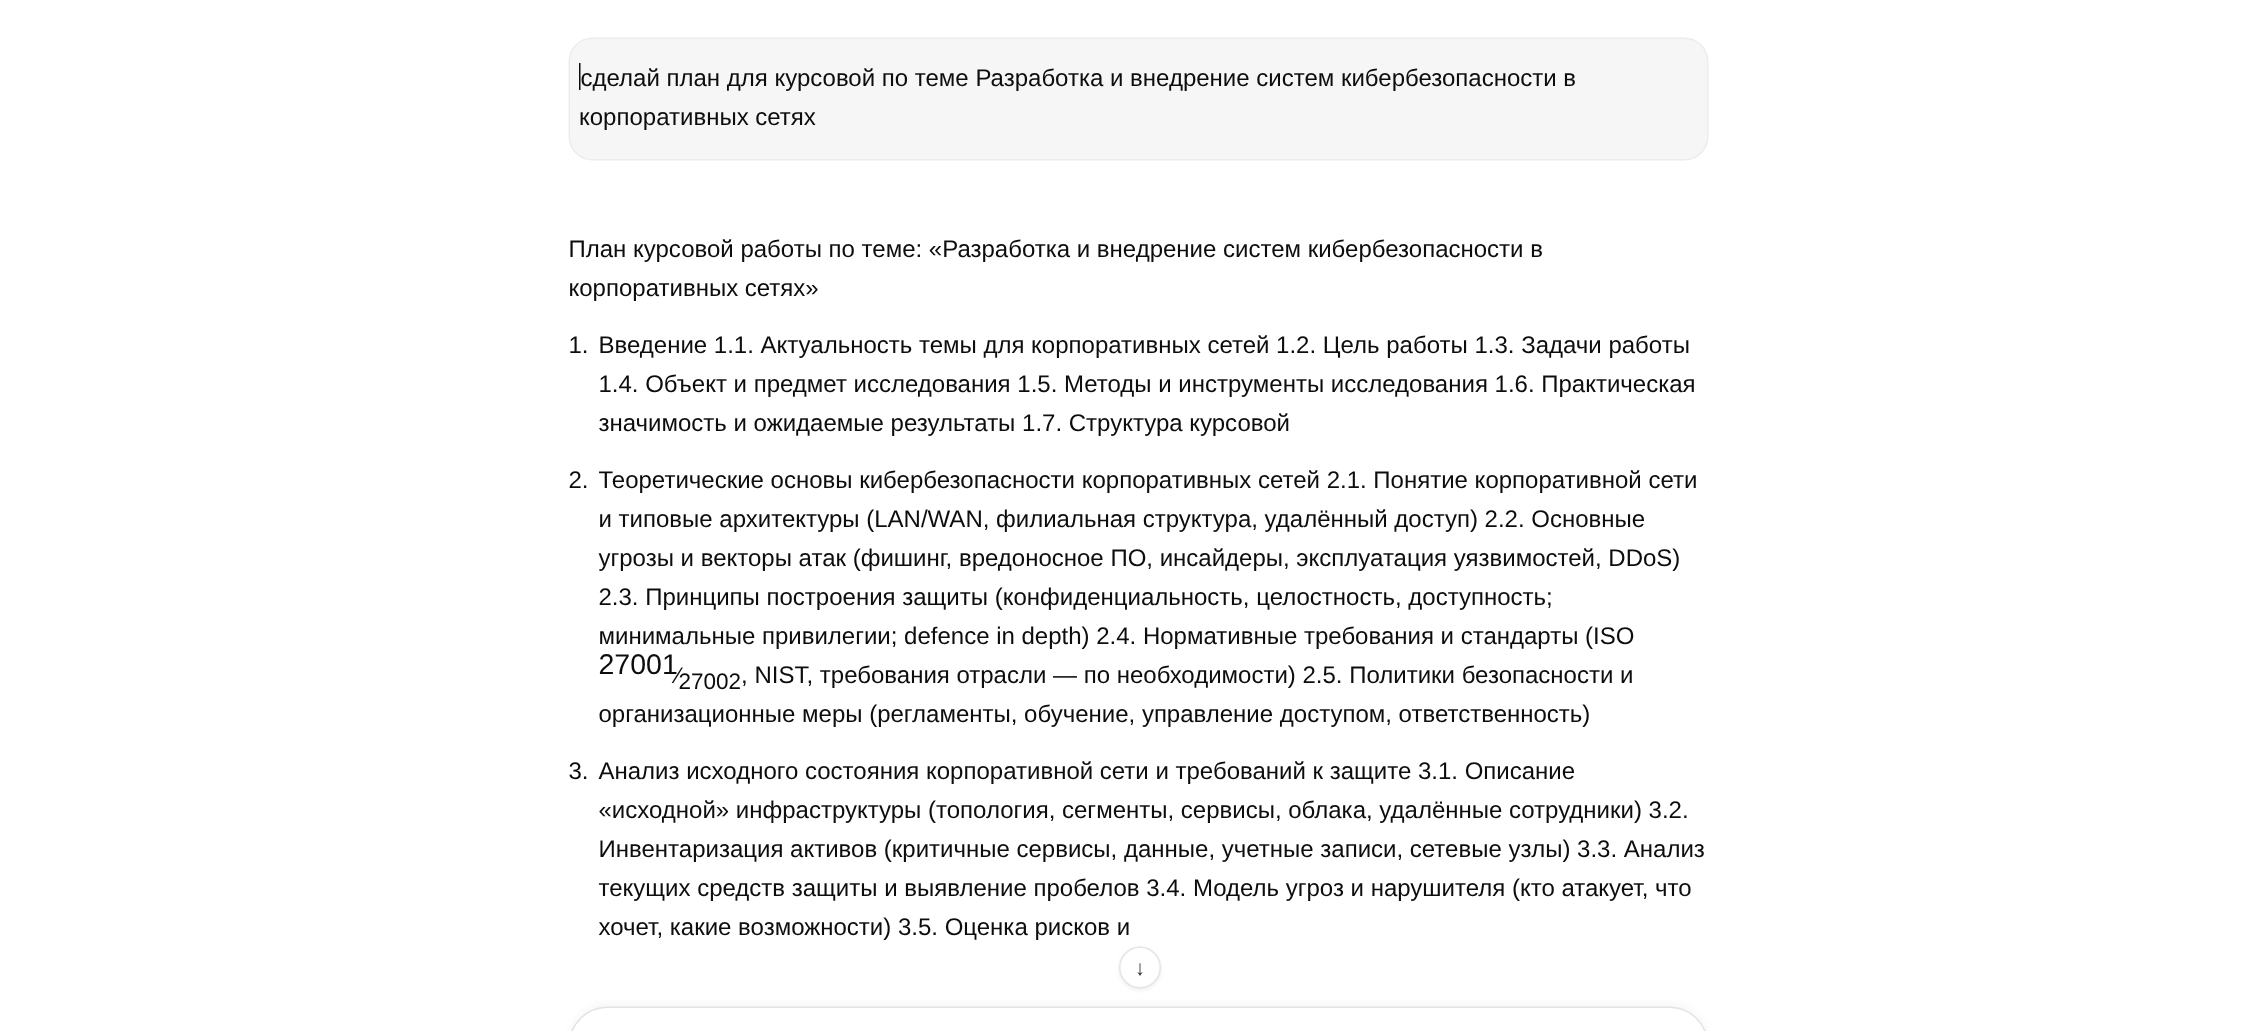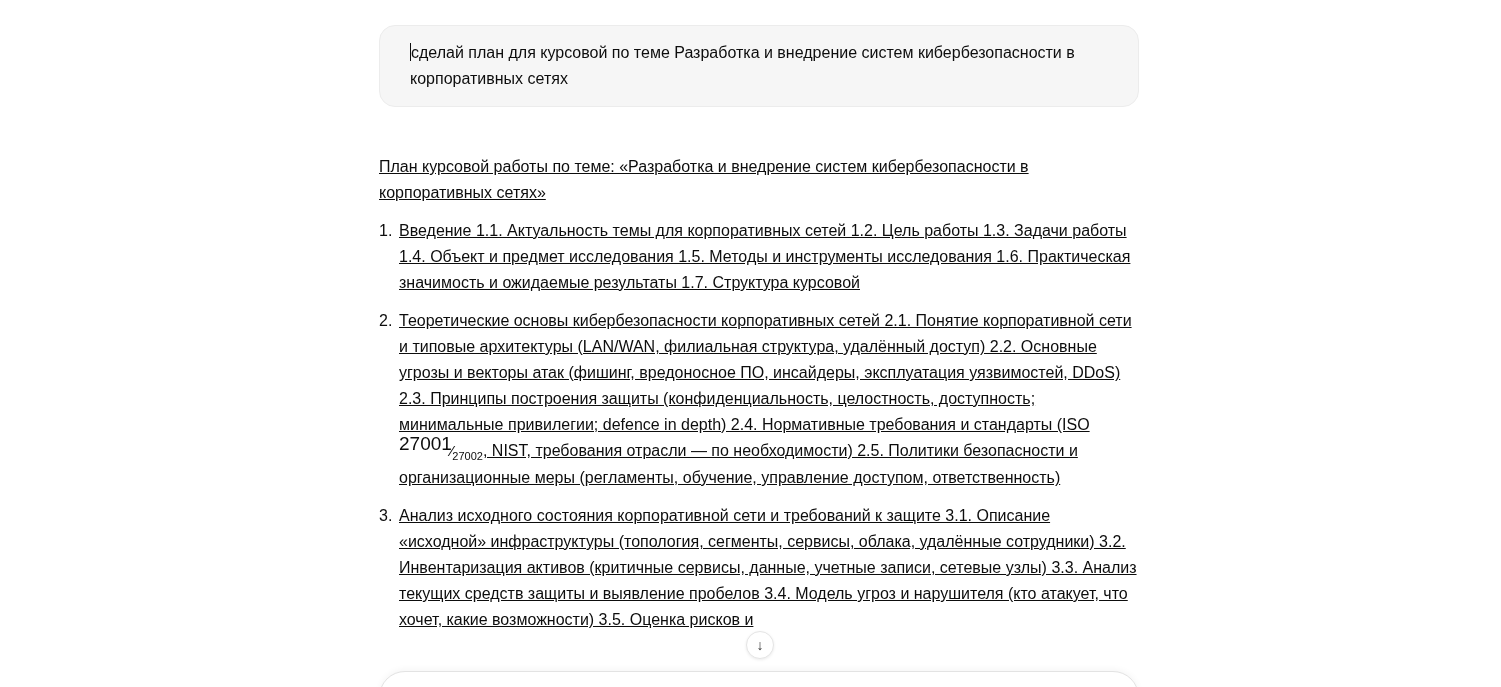--- a/index.html
+++ b/index.html
@@ -21,42 +21,41 @@
     .user-message {
       position: absolute;
       left: 0;
       top: 25px;
       width: 760px;
       height: 82px;
       box-sizing: border-box;
       background: #f6f6f6;
       border: 1px solid #ececec;
       border-radius: 16px;
-      padding: 14px 16px 14px 30px;
+      padding: 14px 16px 14px 6px;
       font-size: 16px;
       line-height: 26px;
       color: #0d0d0d;
     }
     .caret {
       display: inline-block;
       width: 1px;
       height: 18px;
       background: #0d0d0d;
       vertical-align: -3px;
       margin-right: 0;
     }
     .assistant-message {
       position: absolute;
       left: 0;
       top: 154px;
       width: 760px;
       font-size: 16px;
       line-height: 26px;
       color: #0d0d0d;
-      text-decoration: underline;
     }
     .assistant-title {
       margin: 0 0 12px 0;
     }
     .plan-list {
       margin: 0;
       padding: 0;
       list-style: none;
     }
     .plan-item {
@@ -73,21 +72,21 @@
       display: inline-block;
       position: relative;
       font-size: 13px;
     }
     .iso-frac sup {
       font-size: 19px;
       vertical-align: 6px;
       line-height: 0;
     }
     .iso-frac sub {
-      font-size: 11px;
+      font-size: 15px;
       vertical-align: -4px;
       line-height: 0;
     }
     .iso-frac .slash {
       font-size: 15px;
       margin: 0 -1px;
     }
     .scroll-down-button {
       position: absolute;
       left: 746px;

